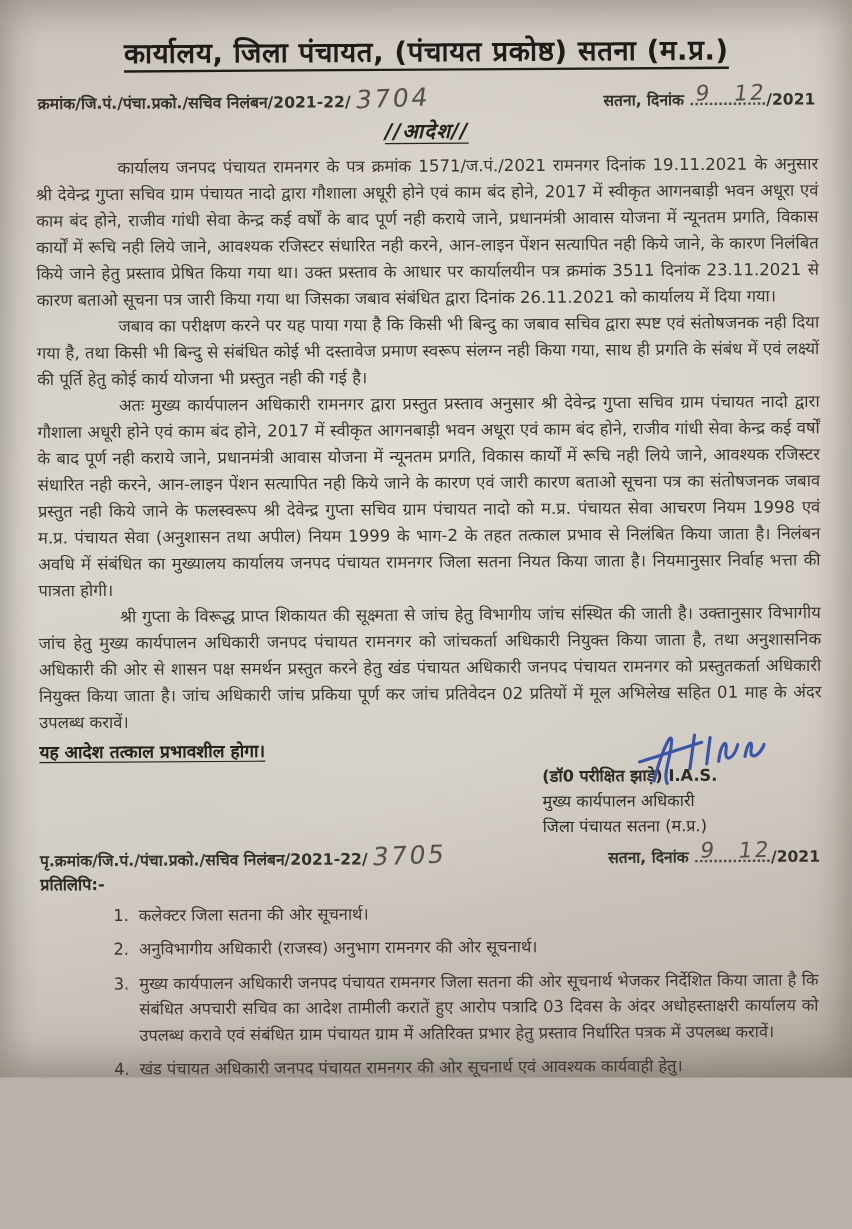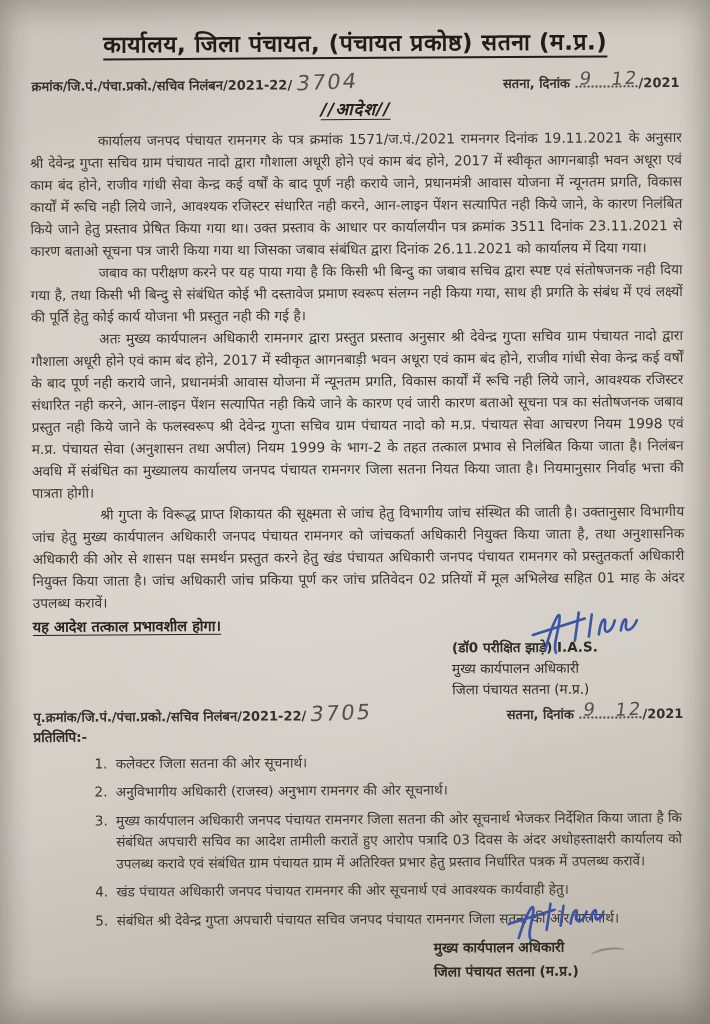--- a/index.html
+++ b/index.html
@@ -2,21 +2,21 @@
 <html><head>
 <meta charset="utf-8">
 <style>
   html,body{margin:0;padding:0;}
   body{
     width:710px;height:1024px;overflow:hidden;
     font-family:"DejaVu Sans","Liberation Sans",sans-serif;
     background:#b8b2aa;
   }
   .paper{
-    position:relative;width:710px;height:1024px;overflow:hidden;
+    position:relative;width:710px;height:898px;overflow:hidden;
     background:
       radial-gradient(ellipse at 48% 38%, rgba(255,255,255,0.22) 0%, rgba(255,255,255,0) 55%),
       linear-gradient(168deg,#c9c3bb 0%,#d4cfc7 22%,#dad5cd 45%,#d2cdc5 70%,#bfb9b0 92%,#aaa49a 100%);
   }
   .paper::after{
     content:"";position:absolute;inset:0;pointer-events:none;
     box-shadow:inset 0 14px 26px rgba(90,84,74,0.18), inset -14px 0 30px rgba(90,84,74,0.14),
                inset 10px 0 26px rgba(90,84,74,0.10), inset 0 -18px 30px rgba(70,64,55,0.22);
   }
   .content{

